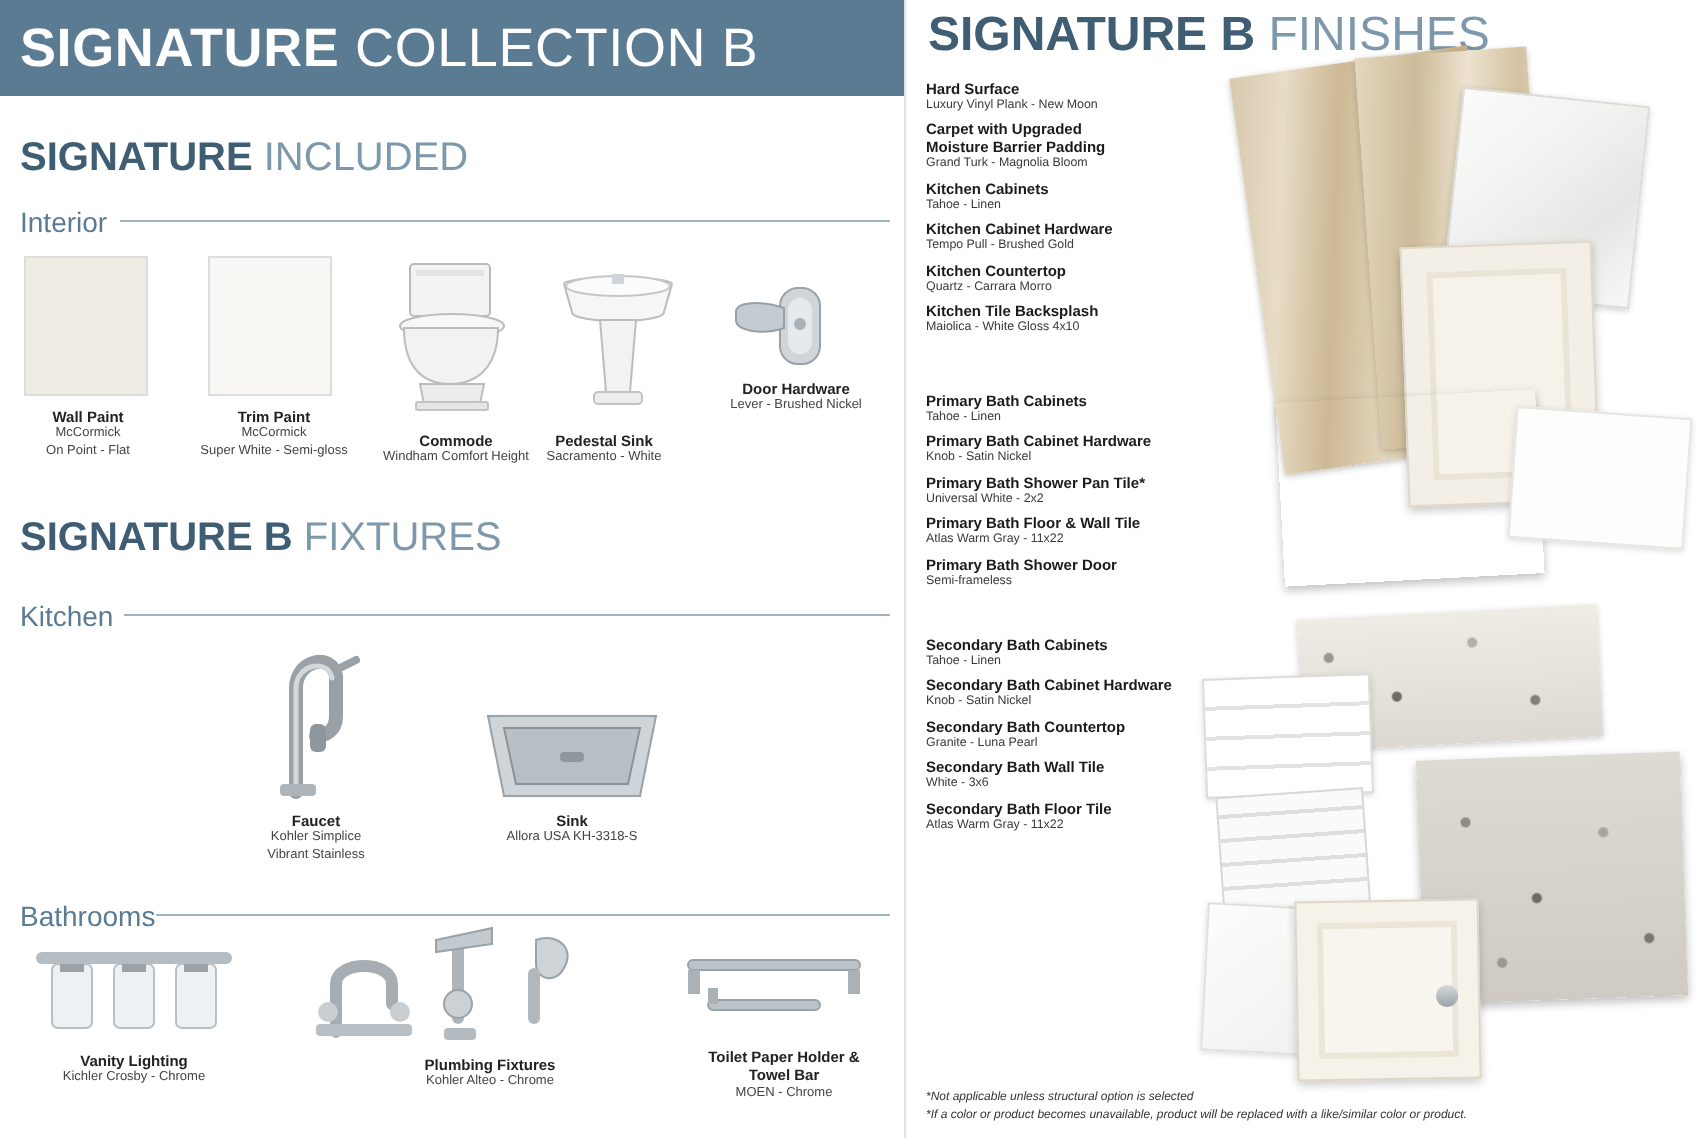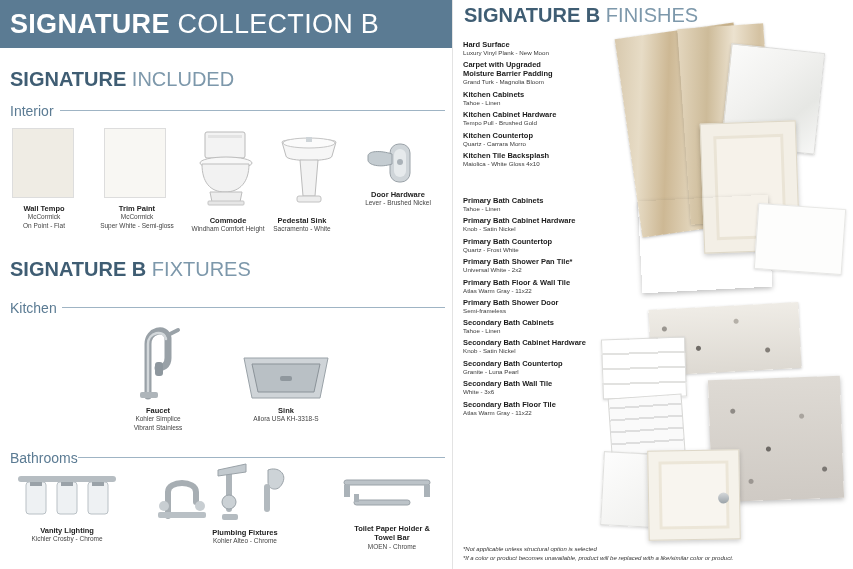--- a/index.html
+++ b/index.html
@@ -42,21 +42,21 @@
 
   
   .item { position: absolute; text-align: center; }
   .item .cap-name { font-size: 7.5px; font-weight: bold; color: #222; line-height: 1.25; }
   .item .cap-sub { font-size: 6.5px; color: #444; line-height: 1.25; }
 
   .swatch { border: 1px solid #ddd; }
 
   
   .right-col { position: absolute; left: 460px; top: 0; width: 393px; height: 569px; }
-  .fin-title { font-size: 20px; padding-left: 2px; white-space: nowrap; }
+  .fin-title { font-size: 24px; padding-left: 2px; white-space: nowrap; }
   .fin-title b { font-weight: bold; color: #3f5d73; }
   .fin-title .light { font-weight: normal; color: #7d98ab; }
 
   .fin-list { position: absolute; left: 3px; width: 175px; }
   .fin-entry { margin-bottom: 4px; }
   .fin-entry .f-name { font-size: 7.5px; font-weight: bold; color: #1b1b1b; line-height: 1.2; }
   .fin-entry .f-sub { font-size: 6.2px; color: #3a3a3a; line-height: 1.2; }
 
   .footnotes { position: absolute; left: 3px; bottom: 6px; width: 380px; }
   .footnotes div { font-size: 6px; color: #333; font-style: italic; line-height: 1.5; }
@@ -82,21 +82,21 @@
 
     <div class="sec-title" style="position:absolute; left:0; top:68px;">
       <b>SIGNATURE</b><span class="light"> INCLUDED</span>
     </div>
 
     <div class="sub-head" style="left:0; top:103px;">Interior</div>
     <div class="sub-rule" style="left:60px; top:110px; width:385px;"></div>
 
     <div class="swatch" style="position:absolute; left:12px; top:128px; width:62px; height:70px; background:#efece4;"></div>
     <div class="item" style="left:6px; top:204px; width:76px;">
-      <div class="cap-name">Wall Tempo</div>
+      <div class="cap-name">Wall Paint</div>
       <div class="cap-sub">McCormick</div>
       <div class="cap-sub">On Point - Flat</div>
     </div>
 
     <div class="swatch" style="position:absolute; left:104px; top:128px; width:62px; height:70px; background:#f8f7f3;"></div>
     <div class="item" style="left:92px; top:204px; width:90px;">
       <div class="cap-name">Trim Paint</div>
       <div class="cap-sub">McCormick</div>
       <div class="cap-sub">Super White - Semi-gloss</div>
     </div>
@@ -277,24 +277,20 @@
     <div class="fin-list" style="top:196px;">
       <div class="fin-entry">
         <div class="f-name">Primary Bath Cabinets</div>
         <div class="f-sub">Tahoe - Linen</div>
       </div>
       <div class="fin-entry">
         <div class="f-name">Primary Bath Cabinet Hardware</div>
         <div class="f-sub">Knob - Satin Nickel</div>
       </div>
       <div class="fin-entry">
-        <div class="f-name">Primary Bath Countertop</div>
-        <div class="f-sub">Quartz - Frost White</div>
-      </div>
-      <div class="fin-entry">
         <div class="f-name">Primary Bath Shower Pan Tile*</div>
         <div class="f-sub">Universal White - 2x2</div>
       </div>
       <div class="fin-entry">
         <div class="f-name">Primary Bath Floor &amp; Wall Tile</div>
         <div class="f-sub">Atlas Warm Gray - 11x22</div>
       </div>
       <div class="fin-entry">
         <div class="f-name">Primary Bath Shower Door</div>
         <div class="f-sub">Semi-frameless</div>

